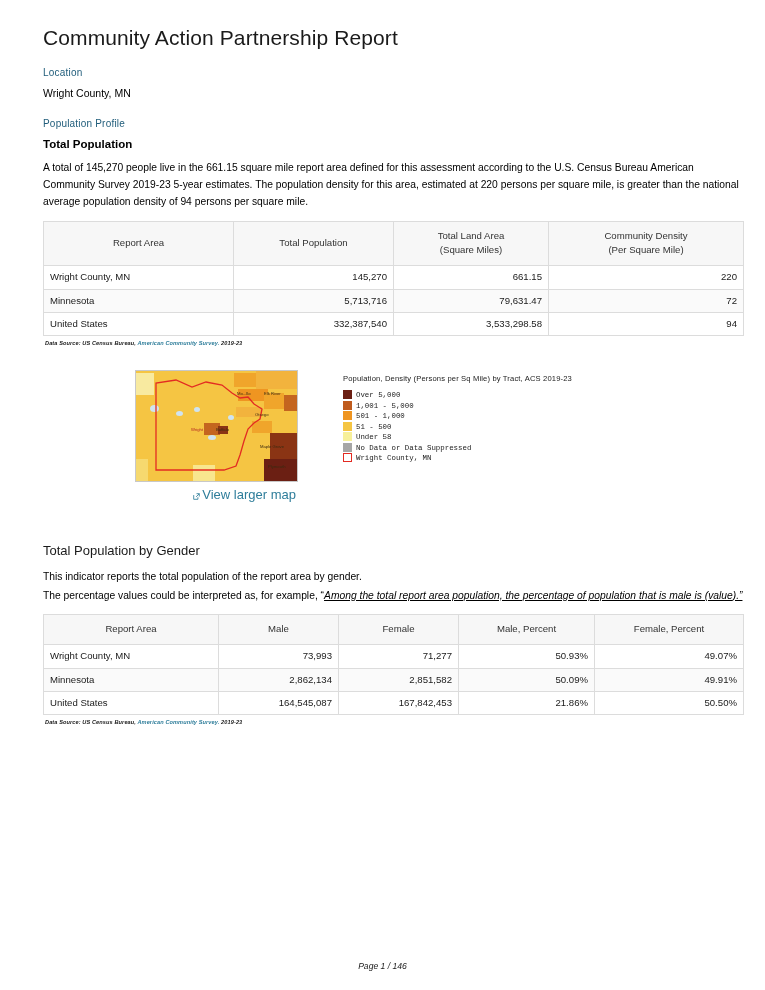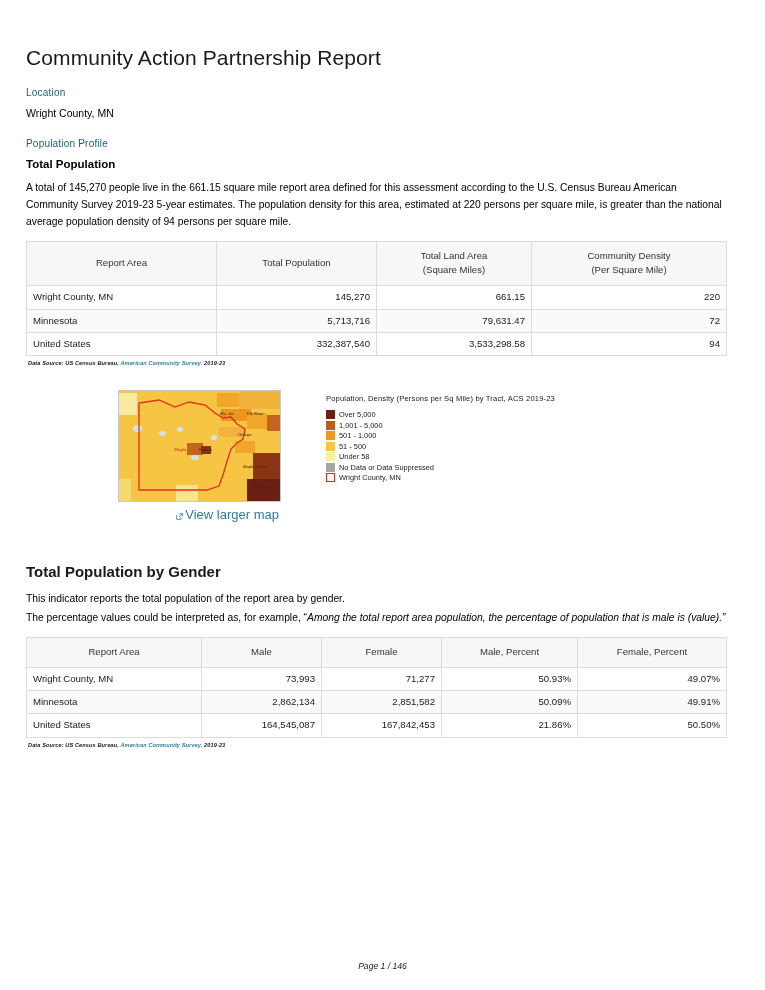--- a/index.html
+++ b/index.html
@@ -12,24 +12,23 @@
     width: 765px;
     height: 990px;
     background: #ffffff;
     box-sizing: border-box;
     font-family: "Liberation Sans", sans-serif;
     color: #000000;
     overflow: hidden;
   }
   .content {
     position: absolute;
-    left: 26px;
+    left: 43px;
     top: 26px;
     width: 700px;
-    margin-top: 20px;
   }
 
   
   .doc-title {
     font-size: 21px;
     font-weight: normal;
     letter-spacing: 0.1px;
     color: #1a1a1a;
     margin: 0 0 18px 0;
     line-height: 1.1;
@@ -47,34 +46,35 @@
     margin: 0 0 18px 0;
     line-height: 1.2;
   }
   .h-indicator {
     font-size: 11.5px;
     font-weight: bold;
     margin: 0 0 9px 0;
     line-height: 1.2;
   }
   .h-indicator-light {
-    font-size: 15px;
-    font-weight: bold;
+    font-size: 13px;
+    font-weight: normal;
     margin: 0 0 10px 0;
     line-height: 1.2;
     color: #1a1a1a;
   }
   p.body-text {
     font-size: 10.3px;
     line-height: 1.62;
     margin: 0 0 10px 0;
     text-align: left;
   }
   .it {
     font-style: italic;
+    text-decoration: underline;
   }
 
   
   table.rpt {
     width: 700px;
     border-collapse: collapse;
     font-size: 9.6px;
     margin: 0;
     table-layout: fixed;
     border-radius: 21px;
@@ -169,22 +169,23 @@
     padding-top: 4px;
   }
   .legend-title {
     font-size: 7.6px;
     color: #1a1a1a;
     margin-bottom: 7px;
     letter-spacing: 0.15px;
   }
   .legend-item {
     display: flex;
-    align-items: flex-start;
+    align-items: flex-end;
     margin-bottom: 1.5px;
+    font-family: Liberation Mono, monospace;
   }
   .swatch {
     width: 9px;
     height: 9px;
     margin-right: 4px;
     flex: 0 0 auto;
   }
   .legend-label {
     font-size: 7.4px;
     color: #1a1a1a;

